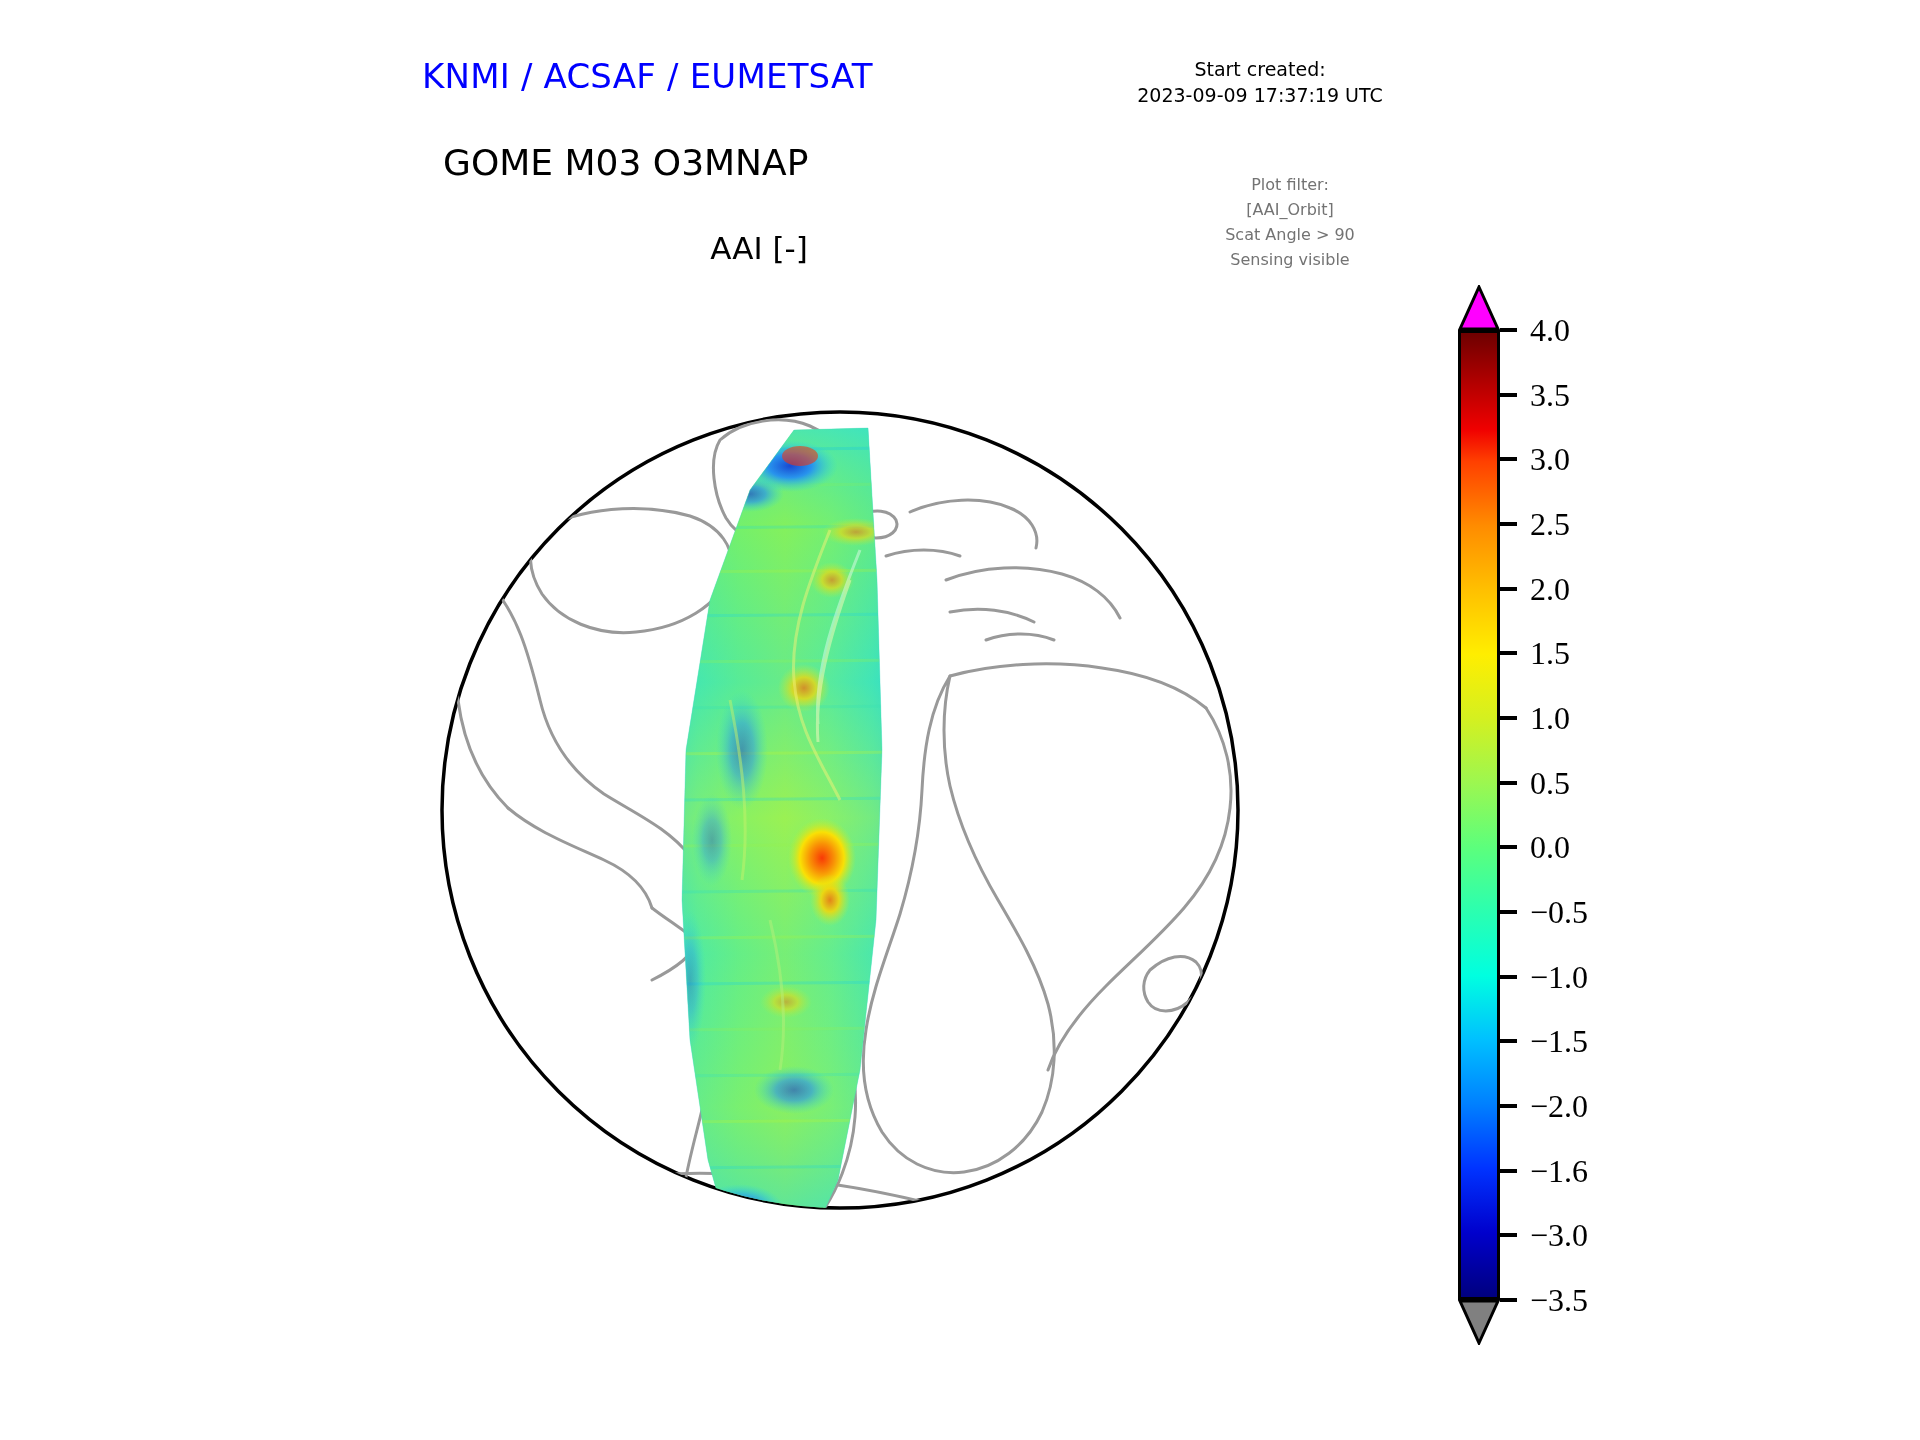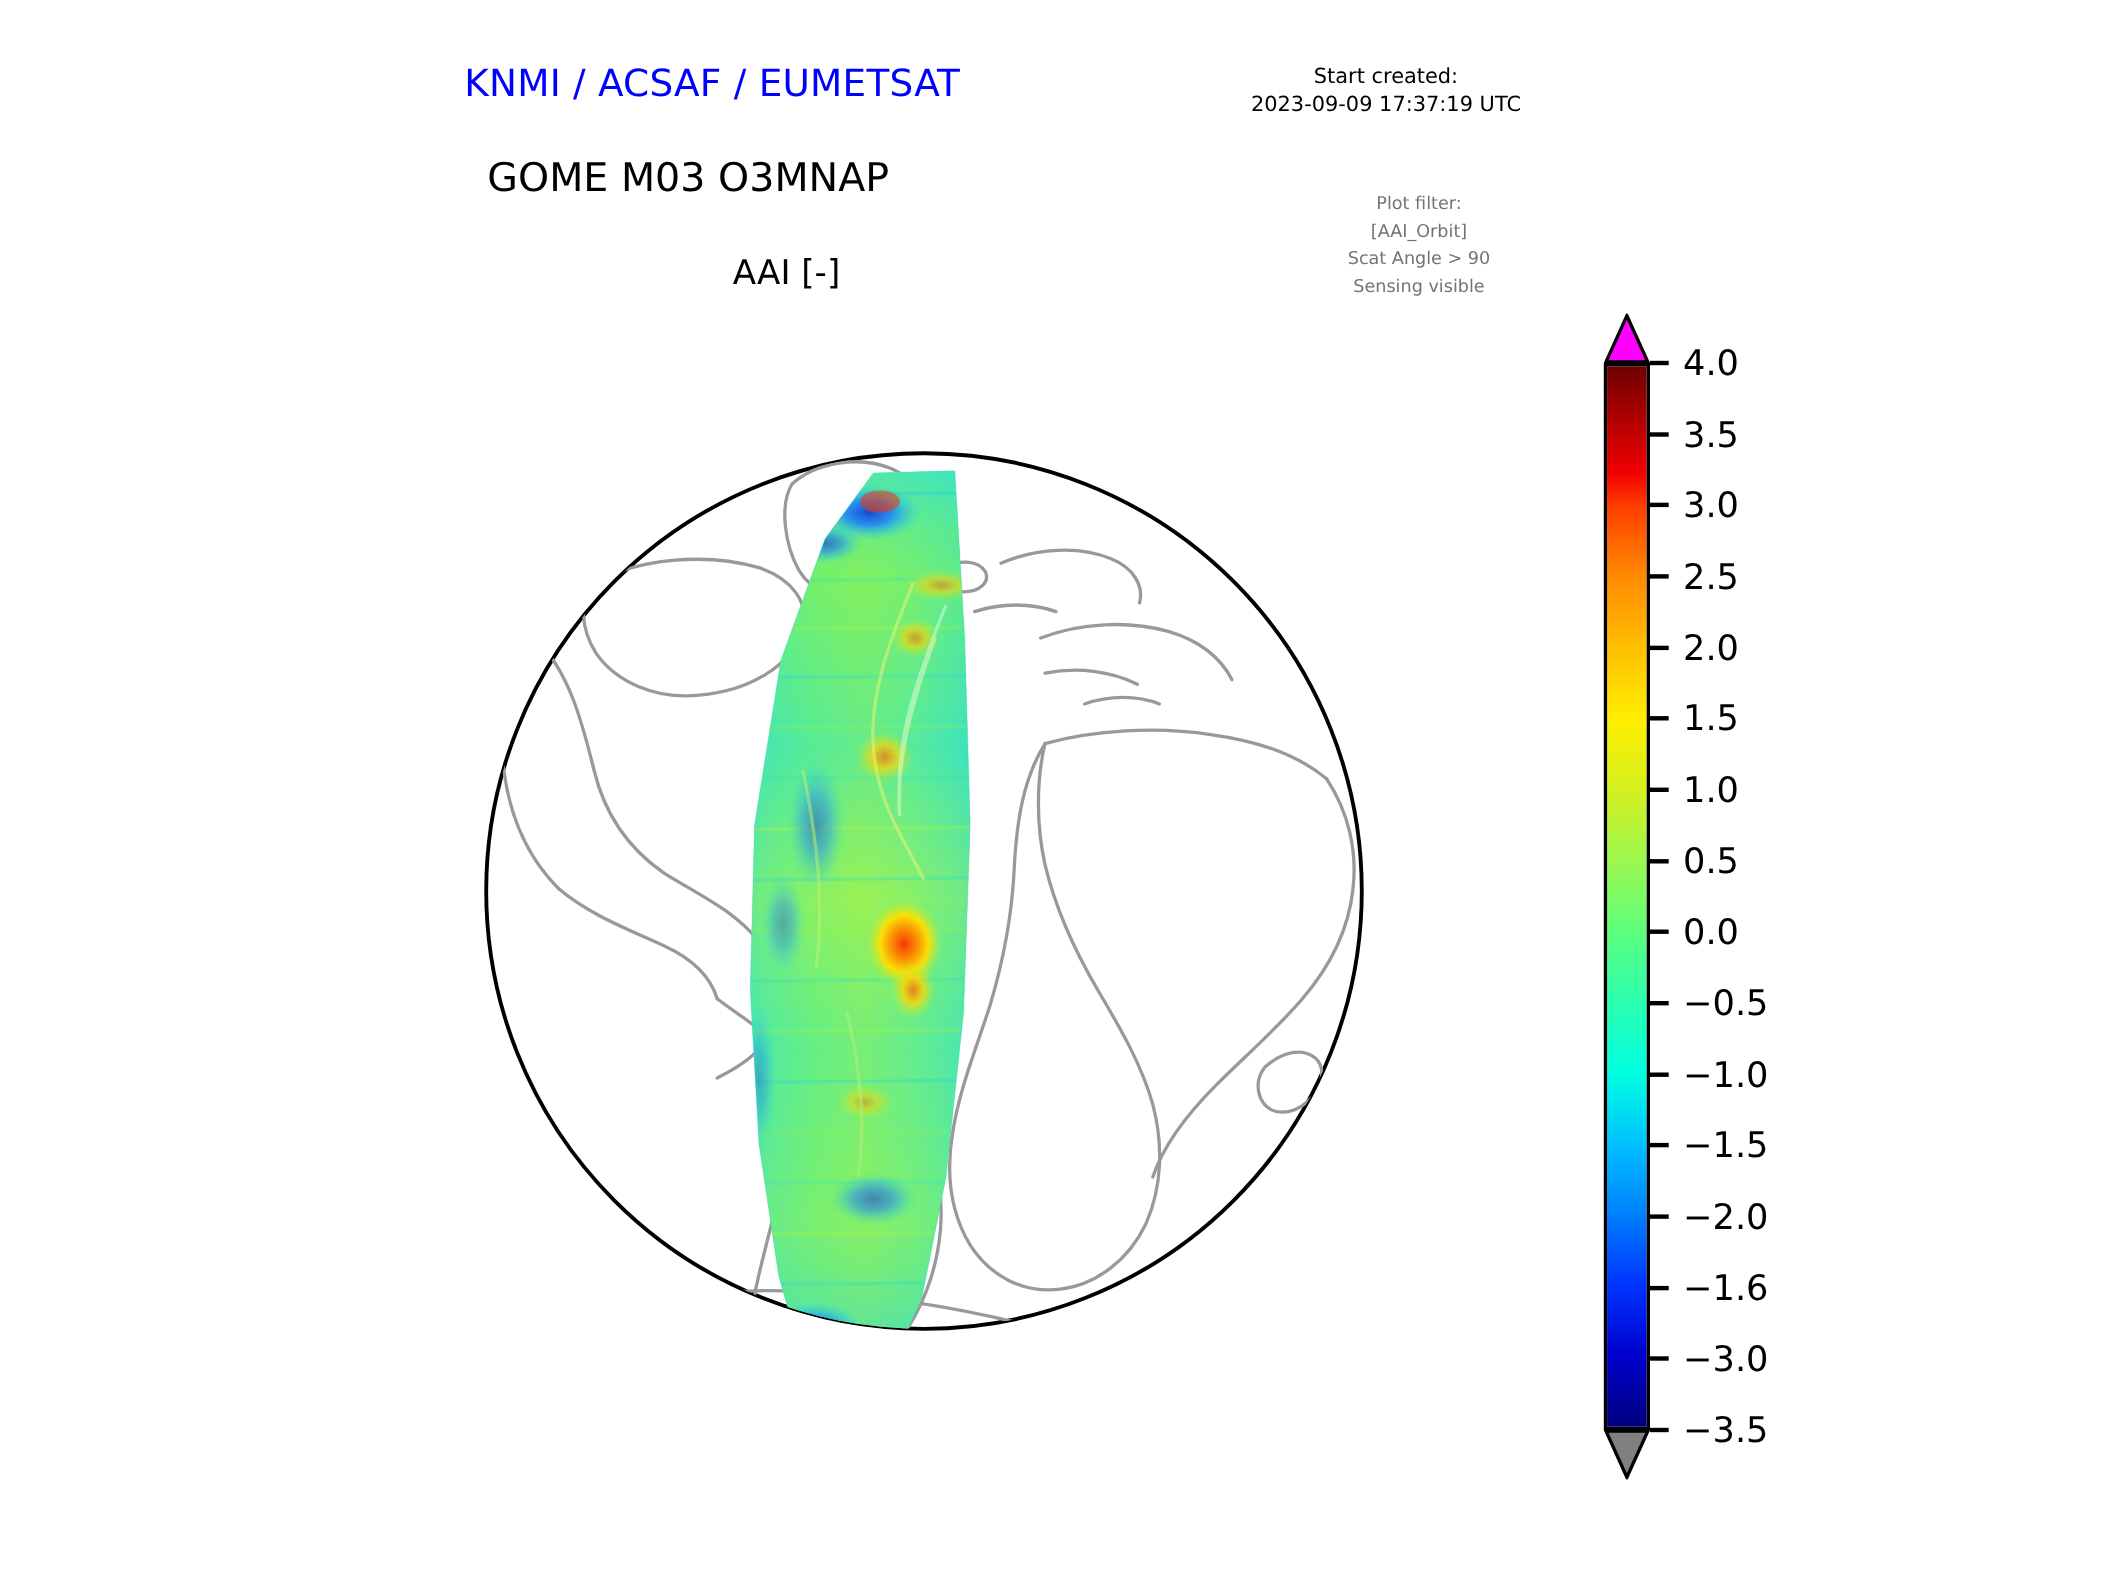--- a/index.html
+++ b/index.html
@@ -52,20 +52,21 @@
   }
 
   #quantity-title {
     position: absolute;
     left: 0px;
     top: 230px;
     width: 1430px;
     text-align: center;
     font-size: 31px;
     color: #000000;
+    padding-left: 44px;
   }
 
   #plot-filter-block {
     position: absolute;
     left: 1130px;
     top: 172px;
     width: 320px;
     text-align: center;
     font-size: 16px;
     line-height: 25px;
@@ -152,20 +153,21 @@
     background: #000000;
   }
   .cb-tick-label {
     position: absolute;
     left: 30px;
     top: -20px;
     font-size: 32px;
     line-height: 40px;
     color: #000000;
     white-space: nowrap;
+    font-family: Liberation Serif, serif;
   }
 </style>
 </head>
 <body>
 
 <div id="org-title">KNMI / ACSAF / EUMETSAT</div>
 
 <div id="plot-created-block">
   <div>Start created:</div>
   <div>2023-09-09 17:37:19 UTC</div>

